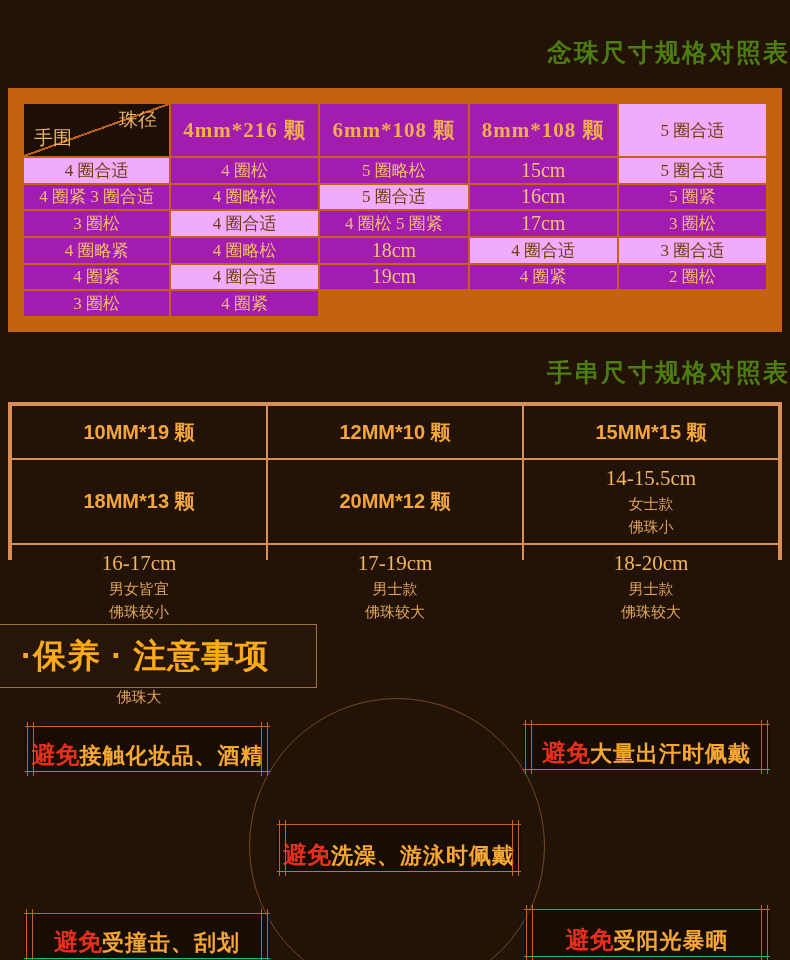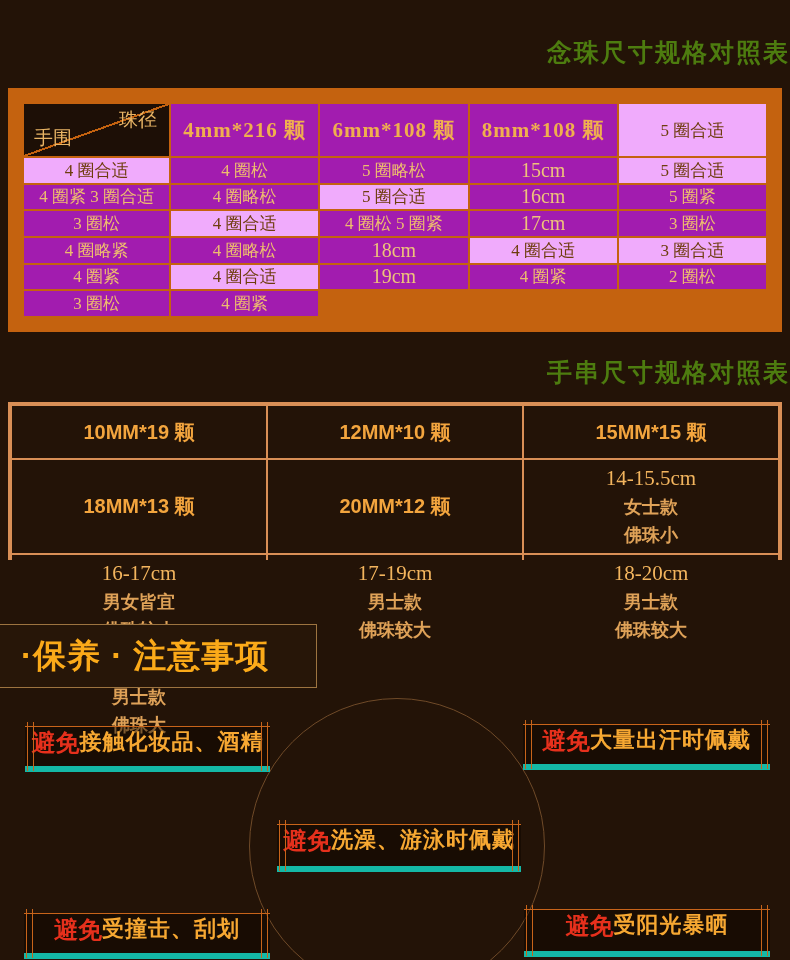--- a/index.html
+++ b/index.html
@@ -48,39 +48,39 @@
     display:grid;
     grid-template-columns:repeat(3,1fr);
     grid-template-rows:52px 1fr;
     gap:2px;
   }
   .table2 > div { background:#231307; display:flex; align-items:center; justify-content:center; }
   .table2 .th { font-size:20px; font-weight:bold; color:#f3a53e; }
   .table2 .bcell { flex-direction:column; gap:4px; padding:6px 2px;
     font-family:"Liberation Serif","DejaVu Serif",serif; }
   .table2 .bcell .size { font-size:21px; color:#f3b55e; }
-  .table2 .bcell .l2, .table2 .bcell .l3 { font-size:18px; color:#dfa258;font-weight:bold; }
+  .table2 .bcell .l2, .table2 .bcell .l3 { font-size:15px; color:#dfa258; }
 
   
   .care-heading {
     position:absolute; left:-2px; top:624px; width:319px; height:64px;
     border:1px solid #9d7440; background:#271608;
     display:flex; align-items:center; padding-left:22px;
     font-size:33px; font-weight:bold; color:#fbaa19; letter-spacing:1px;
     white-space:nowrap;
   }
   .decor-circle {
     position:absolute; left:249px; top:698px; width:296px; height:296px;
     border:1px solid #6f4a28; border-radius:50%;
   }
   .avoid {
     position:absolute; height:46px;
-    border-top:1px solid #c8641a; border-bottom:6px solid #14b8a6;
+    border-top:1px solid #c8641a; border-bottom:1px solid #14b8a6;
     background:rgba(10,4,1,0.45);
-    display:flex; align-items:flex-start; justify-content:center;
+    display:flex; align-items:flex-end; justify-content:center;
     white-space:nowrap;
   }
   .avoid::before, .avoid::after {
     content:""; position:absolute; top:-5px; bottom:-5px; width:5px;
     border-left:1px solid #c8641a; border-right:1px solid #c8641a;
   }
   .avoid::before { left:2px; }
   .avoid::after  { right:2px; }
   .avoid .pfx { font-size:24px; font-weight:bold; color:#e6301c; }
   .avoid .txt { font-size:22px; font-weight:bold; color:#f7a832; letter-spacing:1px; }

